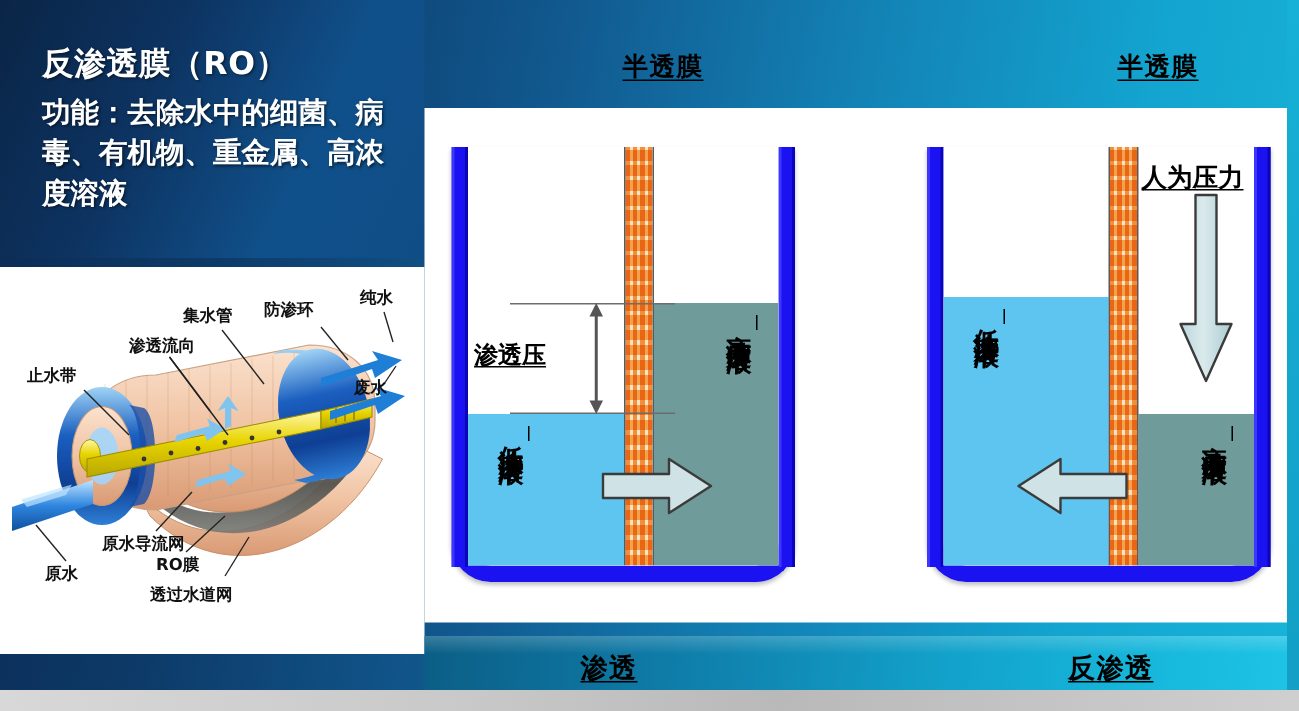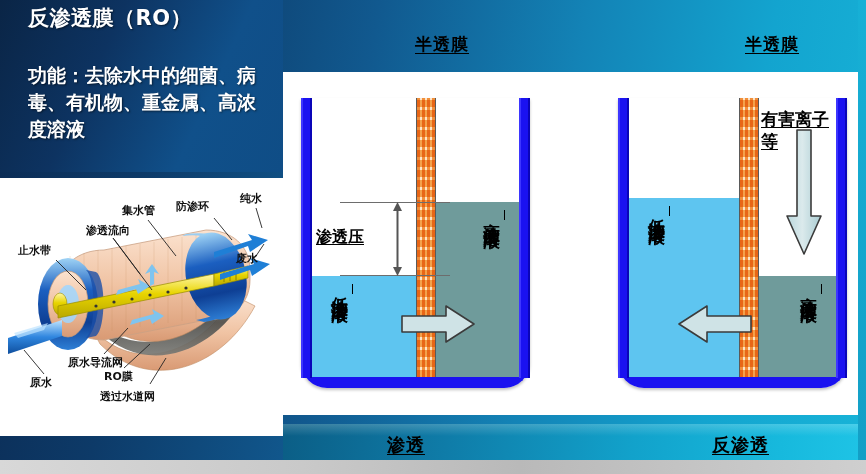--- a/index.html
+++ b/index.html
@@ -12,21 +12,21 @@
     position:relative;width:866px;height:474px;overflow:hidden;
     background:linear-gradient(100deg,#0b2a52 0%,#0d3a68 18%,#11598f 40%,#1383b6 62%,#13a4cf 82%,#18b4d8 100%);
   }
 
   
   #titlePanel{
     position:absolute;left:0;top:0;width:283px;height:172px;
     background:linear-gradient(115deg,#0a2546 0%,#0d3361 35%,#10508a 70%,#0f4d86 100%);
   }
   #titleMain{
-    position:absolute;left:28px;top:4px;
+    position:absolute;left:28px;top:28px;
     color:#ffffff;font-size:21px;font-weight:bold;letter-spacing:0.5px;
     text-shadow:1px 1px 2px rgba(0,0,0,.55);
     white-space:nowrap;
   }
   #titleBody{
     position:absolute;left:28px;top:62px;width:230px;
     color:#ffffff;font-size:19px;line-height:27px;font-weight:bold;
     text-shadow:1px 1px 2px rgba(0,0,0,.55);
   }
 
@@ -335,21 +335,21 @@
       <div class="bk-wall bk-wall-r"></div>
 
       <div class="bk-inner">
 
         <div class="liq liq-low" style="left:0;width:110px;top:100px;bottom:0;"></div>
 
         <div class="liq liq-high" style="left:130px;right:0;top:178px;bottom:0;"></div>
 
         <div class="membrane" style="left:110px;"></div>
 
-        <div id="apText">有害离子等</div>
+        <div id="apText">人为压力</div>
         <svg id="apArrow" viewBox="0 0 38 128">
           <defs>
             <linearGradient id="apG" x1="0" y1="0" x2="1" y2="0">
               <stop offset="0%" stop-color="#b9d7dc"></stop>
               <stop offset="45%" stop-color="#dbeaec"></stop>
               <stop offset="100%" stop-color="#a9ccd2"></stop>
             </linearGradient>
           </defs>
           <polygon points="12,2 26,2 26,88 36,88 19,126 2,88 12,88" fill="url(#apG)" stroke="#3b3b3b" stroke-width="1.6" stroke-linejoin="round"></polygon>
         </svg>

